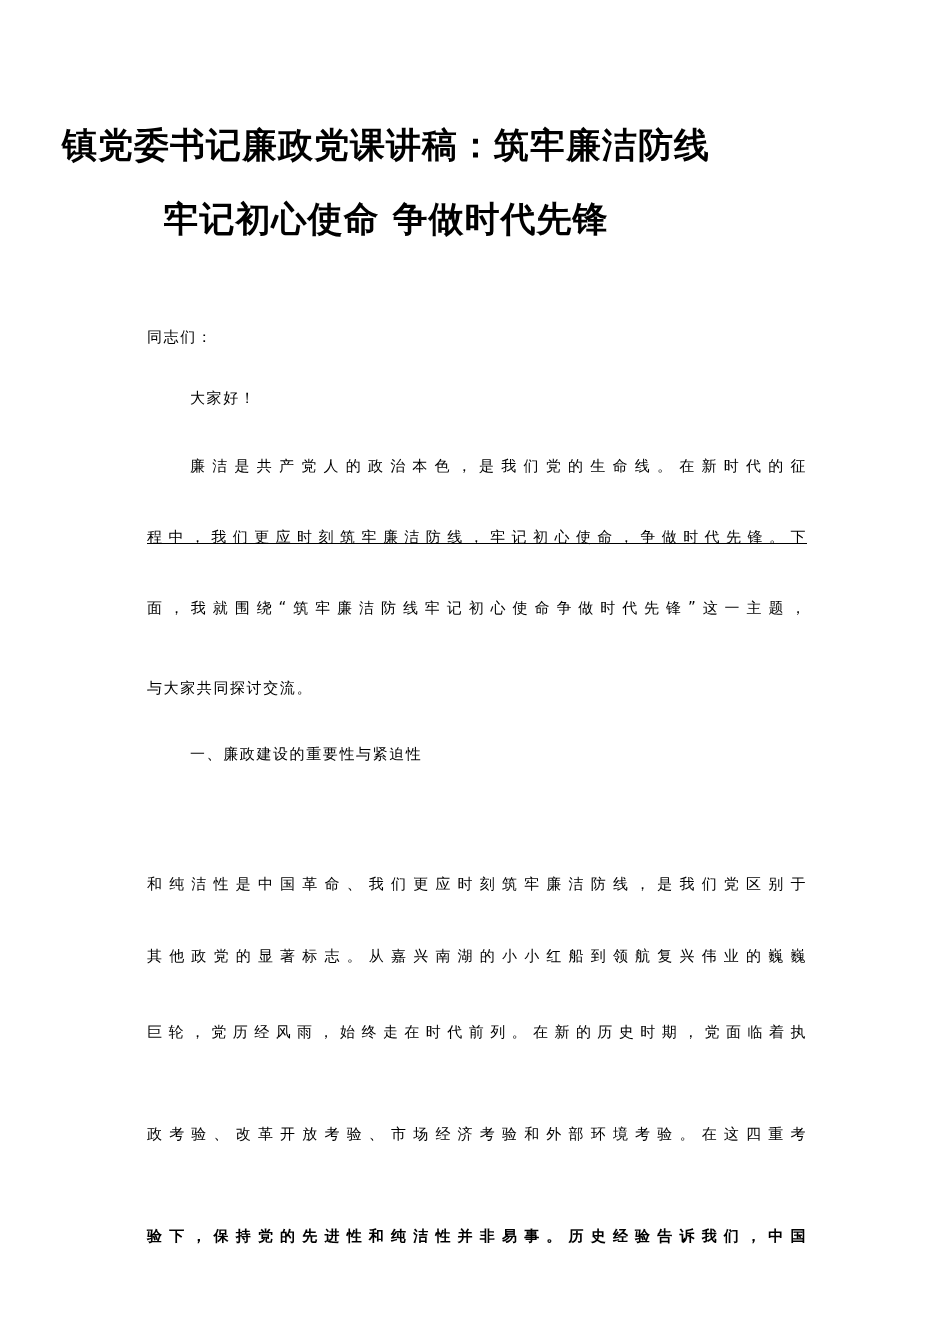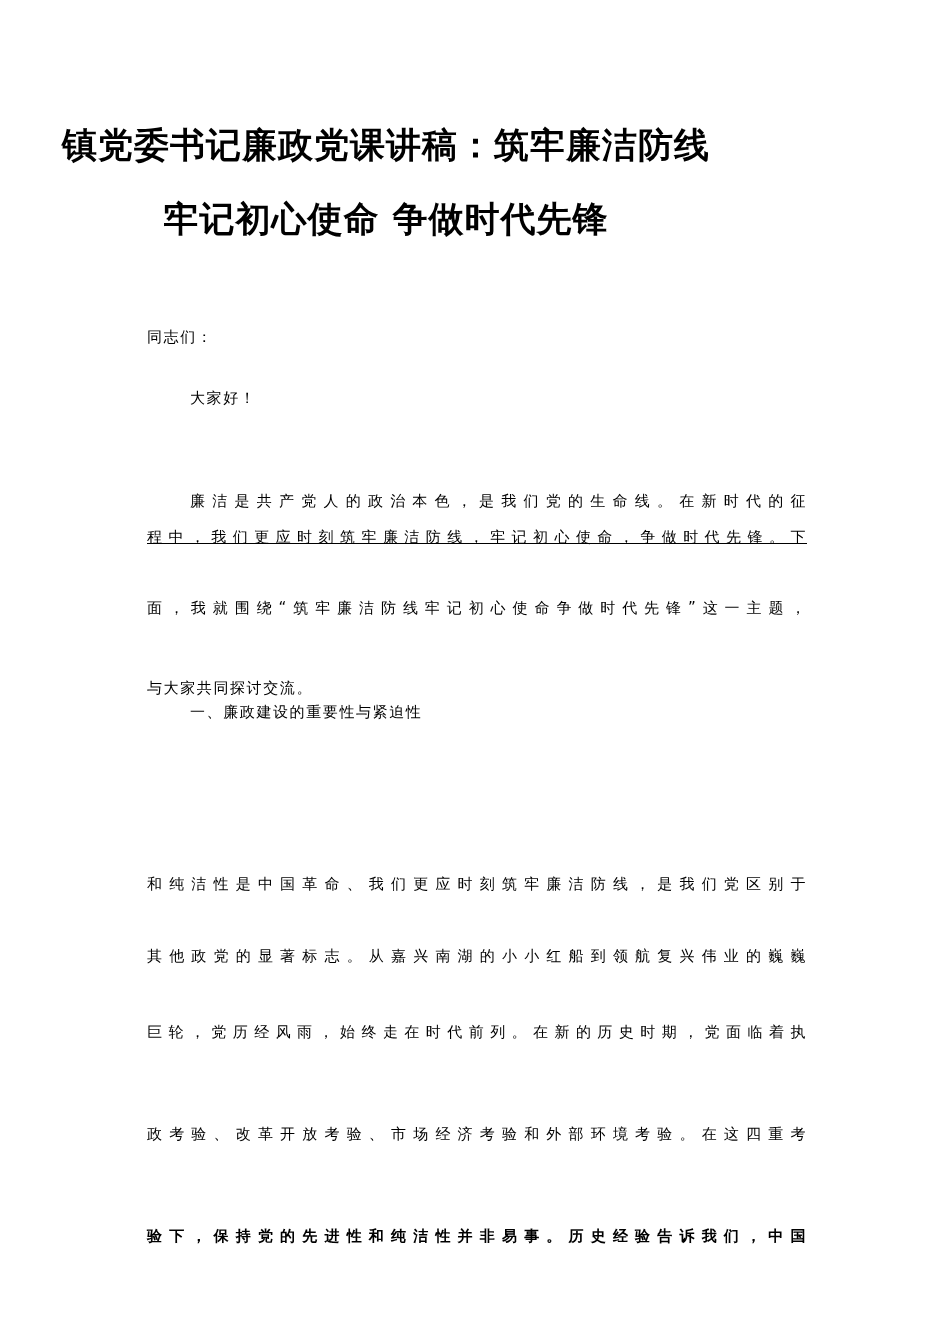--- a/index.html
+++ b/index.html
@@ -44,40 +44,40 @@
       line-height: 28px;
       white-space: nowrap;
       letter-spacing: 1.6px;
     }
     .indent { left: 190px; }
     .justify {
       text-align: justify;
       text-align-last: justify;
       width: 660px;
     }
-    .indent.justify { width: 617px; margin-top: 35px; }
+    .indent.justify { width: 617px; }
     .sub-indent { left: 180px; }
   </style>
 </head>
 <body>
 
 <div class="page">
 
   <div class="title-line title-1">镇党委书记廉政党课讲稿：筑牢廉洁防线</div>
   <div class="title-line title-2">牢记初心使命 争做时代先锋</div>
 
   <div class="line" style="top:323px;">同志们：</div>
   <div class="line indent" style="top:384px;">大家好！</div>
 
   <div class="line indent justify" style="top:452px;">廉洁是共产党人的政治本色，是我们党的生命线。在新时代的征</div>
   <div class="line justify" style="top:523px;text-decoration:underline;">程中，我们更应时刻筑牢廉洁防线，牢记初心使命，争做时代先锋。下</div>
   <div class="line justify" style="top:594px;">面，我就围绕“筑牢廉洁防线牢记初心使命争做时代先锋”这一主题，</div>
   <div class="line" style="top:674px;">与大家共同探讨交流。</div>
 
-  <div class="line indent" style="top:700px;font-family:Liberation Mono, monospace;">一、廉政建设的重要性与紧迫性</div>
+  <div class="line indent" style="top:740px;">一、廉政建设的重要性与紧迫性</div>
 
   <div class="line justify" style="top:870px;">和纯洁性是中国革命、我们更应时刻筑牢廉洁防线，是我们党区别于</div>
   <div class="line justify" style="top:942px;">其他政党的显著标志。从嘉兴南湖的小小红船到领航复兴伟业的巍巍</div>
   <div class="line justify" style="top:1018px;">巨轮，党历经风雨，始终走在时代前列。在新的历史时期，党面临着执</div>
   <div class="line justify" style="top:1096px;margin-top:24px;">政考验、改革开放考验、市场经济考验和外部环境考验。在这四重考</div>
   <div class="line justify" style="top:1222px;font-weight:bold;">验下，保持党的先进性和纯洁性并非易事。历史经验告诉我们，中国</div>
 
 </div>
 
 </body></html>

